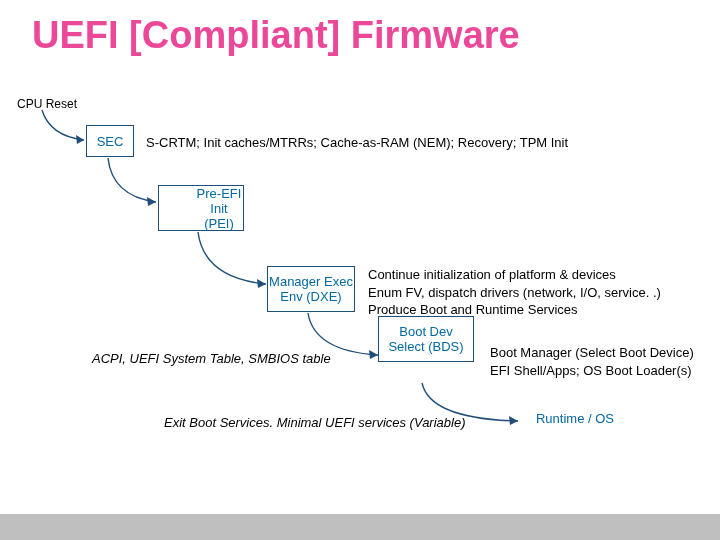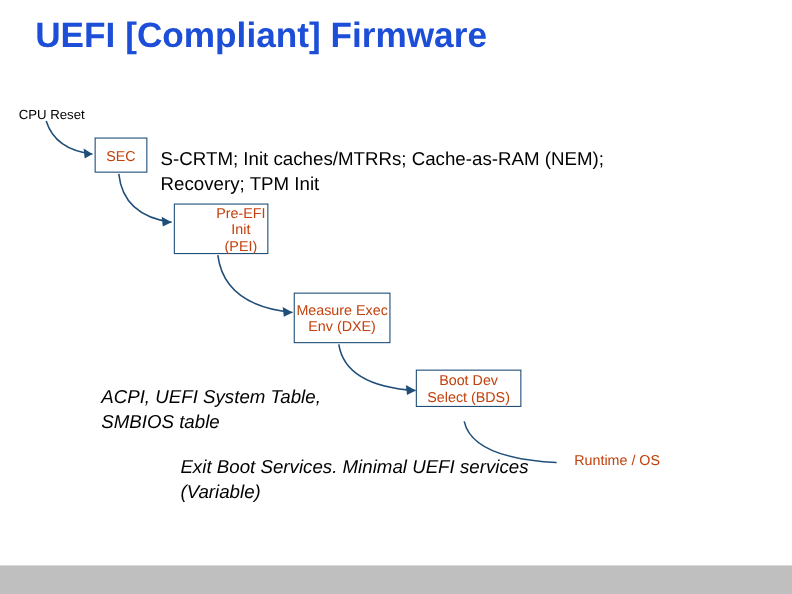--- a/index.html
+++ b/index.html
@@ -1,21 +1,21 @@
 <!DOCTYPE html>
 <html><head>
 <meta charset="utf-8">
 <style>
   * { box-sizing: border-box; margin: 0; padding: 0; }
   html, body { width: 720px; height: 540px; font-family: Arial, Helvetica, sans-serif; background: #fff; }
   .slide { position: relative; width: 720px; height: 540px; }
-  .title { position: absolute; top: 14px; left: 32px; font-size: 32px; font-weight: bold; color: #1d4ed8; }
+  .title { position: absolute; top: 14px; left: 32px; font-size: 38px; font-weight: bold; color: #ec4899; }
   .label { font-size: 12px; color: #000000; position: absolute; }
-  .small { font-size: 17px; line-height: 1.35; }
-  .box { position: absolute; border: 1.5px solid #1f4e79; background: #fff; display: flex; align-items: center; justify-content: center; text-align: center; font-size: 13px; color: #c2410c; }
+  .small { font-size: 13px; line-height: 1.35; }
+  .box { position: absolute; border: 1.5px solid #1f4e79; background: #fff; display: flex; align-items: center; justify-content: center; text-align: center; font-size: 13px; color: #0369a1; }
   .footer { position: absolute; left: 0; bottom: 0; width: 100%; height: 26px; background: #bfbfbf; }
   svg.arrow { position: absolute; overflow: visible; }
   .arrow path { fill: none; stroke: #1f4e79; stroke-width: 1.4; }
   .arrow .head { fill: #1f4e79; stroke: none; }
 </style>
 </head>
 <body>
 
 <div class="slide">
 
@@ -41,41 +41,46 @@
     <span style="white-space:pre-line;margin-left:36px;">Pre-EFI Init
 (PEI)</span>
   </div>
 
   <svg class="arrow" style="top:230px; left:196px;" width="80" height="65">
     <path d="M2 2 Q 8 48, 70 54"></path>
     <polygon class="head" points="70,54 61,49 62,58"></polygon>
   </svg>
 
   <div class="box" style="top:266px; left:267px; width:88px; height:46px;">
-    <span style="white-space:pre-line;">Measure Exec
+    <span style="white-space:pre-line;">Manager Exec
 Env (DXE)</span>
   </div>
+  <div class="label small" style="top:266px; left:368px; width:340px; white-space:pre-line;">Continue initialization of platform &amp; devices
+Enum FV, dispatch drivers (network, I/O, service. .)
+Produce Boot and Runtime Services</div>
 
   <svg class="arrow" style="top:311px; left:306px;" width="85" height="55">
     <path d="M2 2 Q 8 40, 72 44"></path>
     <polygon class="head" points="72,44 63,39 64,48"></polygon>
   </svg>
 
   <div class="label small" style="top:350px; left:92px; width:255px; font-style:italic;">ACPI, UEFI System Table, SMBIOS table</div>
 
-  <div class="box" style="top:336px; left:378px; width:96px; height:34px;">
+  <div class="box" style="top:316px; left:378px; width:96px; height:46px;">
     <span style="white-space:pre-line;">Boot Dev
 Select (BDS)</span>
   </div>
+  <div class="label small" style="top:344px; left:490px; width:226px; white-space:pre-line;">Boot Manager (Select Boot Device)
+EFI Shell/Apps; OS Boot Loader(s)</div>
 
   <svg class="arrow" style="top:381px; left:420px;" width="110" height="55">
     <path d="M2 2 Q 10 38, 98 40"></path>
     <polygon class="head" points="98,40 89,35 90,44"></polygon>
   </svg>
 
   <div class="label small" style="top:414px; left:164px; width:330px; font-style:italic;">Exit Boot Services. Minimal UEFI services (Variable)</div>
 
-  <div class="box" style="top:402px; left:506px; width:110px; height:32px; border:none;">
+  <div class="box" style="top:402px; left:520px; width:110px; height:32px; border:none;">
     <span style="white-space:pre-line;">Runtime / OS</span>
   </div>
 
   <div class="footer"></div>
 </div>
 
 </body></html>

